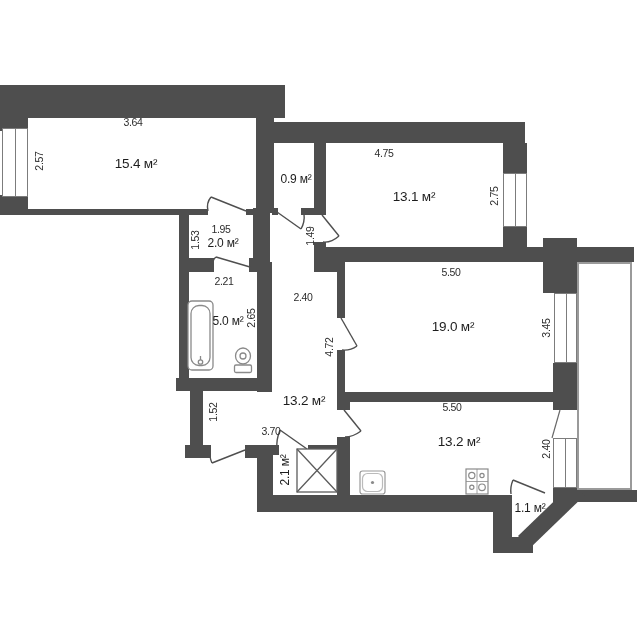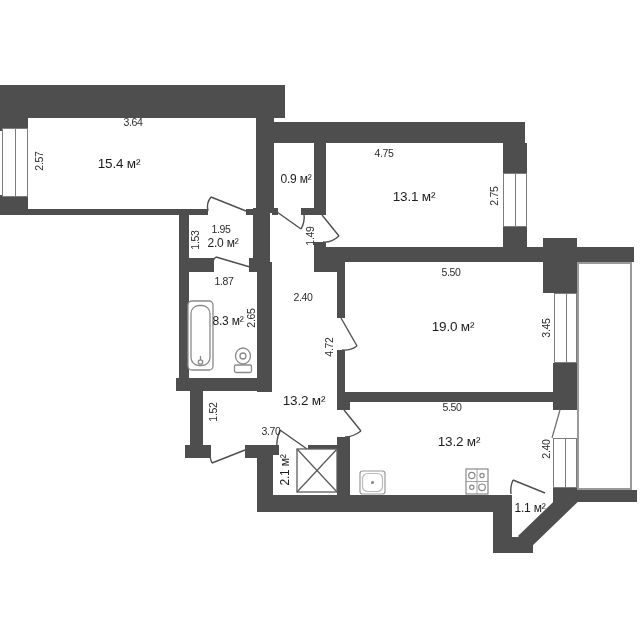--- a/index.html
+++ b/index.html
@@ -151,39 +151,39 @@
       <path d="M477,469 L477,494 M466,481.5 L488,481.5" stroke-width="0.8"></path>
     </g>
 
     <g stroke="#5c5c5c" stroke-width="1.3" fill="#ffffff">
       <rect x="297" y="449" width="40" height="43"></rect>
       <path d="M297,449 L337,492 M337,449 L297,492"></path>
     </g>
   </svg>
 
 
-  <div class="lbl" style="left:119px;top:163px">15.4 м²</div>
+  <div class="lbl" style="left:136px;top:163px">15.4 м²</div>
   <div class="lbl small" style="left:296px;top:179px">0.9 м²</div>
   <div class="lbl" style="left:414px;top:196px">13.1 м²</div>
   <div class="lbl small" style="left:223px;top:243px">2.0 м²</div>
-  <div class="lbl small" style="left:228px;top:321px">8.3 м²</div>
+  <div class="lbl small" style="left:228px;top:321px">5.0 м²</div>
   <div class="lbl" style="left:453px;top:326px">19.0 м²</div>
   <div class="lbl" style="left:304px;top:400px">13.2 м²</div>
   <div class="lbl" style="left:459px;top:441px">13.2 м²</div>
   <div class="lbl small vert" style="left:285px;top:470px">2.1 м²</div>
   <div class="lbl small" style="left:530px;top:508px">1.1 м²</div>
 
   <div class="dim" style="left:133px;top:122px">3.64</div>
   <div class="dim vert" style="left:39px;top:161px">2.57</div>
   <div class="dim" style="left:384px;top:153px">4.75</div>
   <div class="dim vert" style="left:494px;top:196px">2.75</div>
   <div class="dim" style="left:221px;top:229px">1.95</div>
   <div class="dim vert" style="left:195px;top:240px">1.53</div>
   <div class="dim vert" style="left:310px;top:236px">1.49</div>
-  <div class="dim" style="left:224px;top:281px">1.87</div>
+  <div class="dim" style="left:224px;top:281px">2.21</div>
   <div class="dim" style="left:303px;top:297px">2.40</div>
   <div class="dim vert" style="left:251px;top:318px">2.65</div>
   <div class="dim" style="left:451px;top:272px">5.50</div>
   <div class="dim vert" style="left:546px;top:328px">3.45</div>
   <div class="dim vert" style="left:329px;top:347px">4.72</div>
   <div class="dim" style="left:452px;top:407px">5.50</div>
   <div class="dim vert" style="left:213px;top:412px">1.52</div>
   <div class="dim" style="left:271px;top:431px">3.70</div>
   <div class="dim vert" style="left:546px;top:449px">2.40</div>
 

